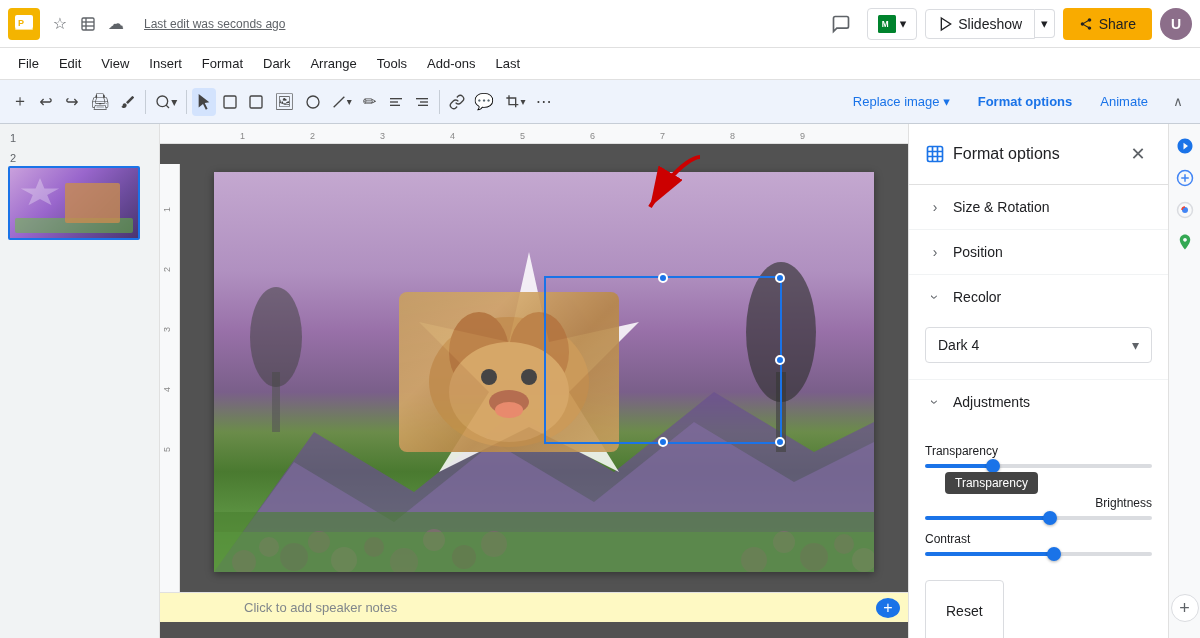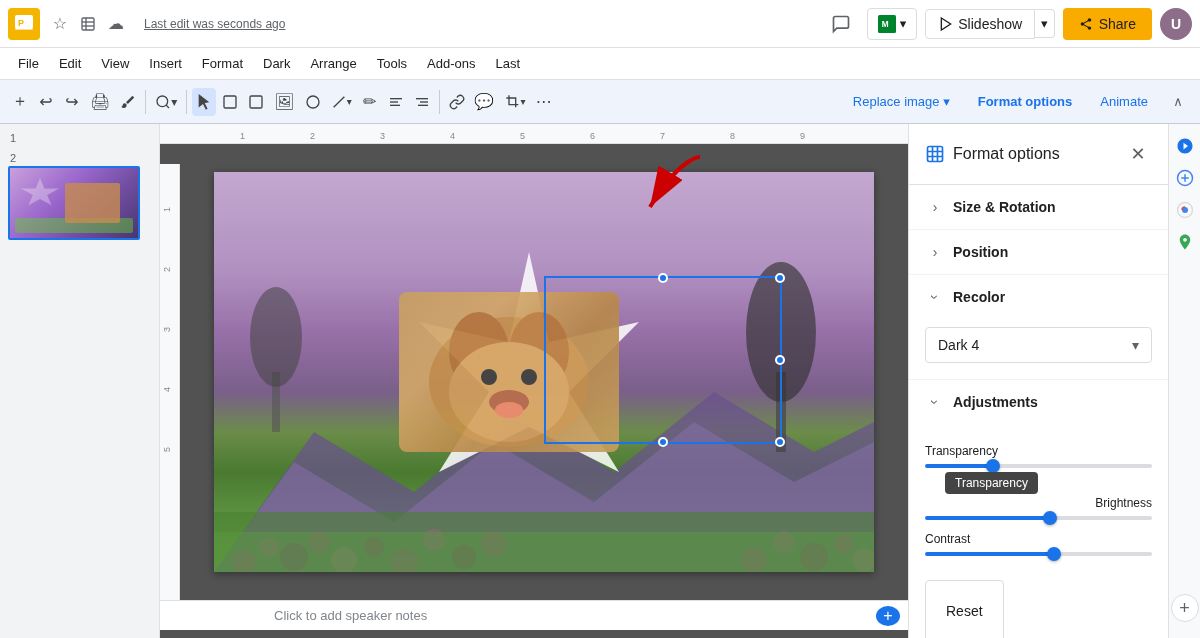--- a/index.html
+++ b/index.html
@@ -56,21 +56,21 @@
     
     .format-panel { width: 260px; background: #fff; border-left: 1px solid #e0e0e0; display: flex; flex-direction: column; flex-shrink: 0; overflow-y: auto; }
     .panel-header { display: flex; align-items: center; padding: 16px; border-bottom: 1px solid #e0e0e0; gap: 8px; }
     .panel-icon { width: 20px; height: 20px; color: #5f6368; }
     .panel-title { font-size: 16px; font-weight: 500; color: #202124; flex: 1; }
     .panel-close { width: 28px; height: 28px; display: flex; align-items: center; justify-content: center; cursor: pointer; color: #5f6368; border-radius: 50%; font-size: 18px; }
 
     .panel-section { border-bottom: 1px solid #f1f3f4; }
     .section-header { display: flex; align-items: center; padding: 12px 16px; cursor: pointer; }
     .section-chevron { width: 20px; height: 20px; display: flex; align-items: center; justify-content: center; color: #5f6368; font-size: 14px; margin-right: 8px; }
-    .section-title { font-size: 14px; color: #202124; font-weight: 700; }
+    .section-title { font-size: 14px; color: #202124; font-weight: 400; }
 
     .section-content { padding: 8px 16px 16px; }
 
     
     .recolor-select { width: 100%; height: 36px; border: 1px solid #dadce0; border-radius: 4px; padding: 0 12px; font-size: 14px; color: #202124; background: #fff; cursor: pointer; display: flex; align-items: center; justify-content: space-between; }
 
     
     .slider-label { font-size: 12px; color: #202124; margin-bottom: 6px; margin-top: 12px; }
     .slider-row { display: flex; align-items: center; gap: 8px; }
     .custom-slider { flex: 1; height: 4px; background: linear-gradient(to right, #1a73e8 30%, #dadce0 30%); border-radius: 2px; position: relative; cursor: pointer; }
@@ -396,21 +396,21 @@
               <marker id="arrowhead" markerWidth="10" markerHeight="7" refX="10" refY="3.5" orient="auto">
                 <polygon points="0 0, 10 3.5, 0 7" fill="#cc0000"></polygon>
               </marker>
             </defs>
             <path d="M 80,5 C 80,5 60,5 30,55" stroke="#cc0000" stroke-width="4" fill="none" marker-end="url(#arrowhead)"></path>
           </svg>
         </div>
       </div>
     </div>
 
-    <div style="width:100%;background:#ffffff;border-top:1px solid #e0e0e0;position:absolute;bottom:8px;left:0;right:0;height:30px;display:flex;align-items:center;padding-left:114px;">
+    <div style="width:100%;background:#fef9c3;border-top:1px solid #e0e0e0;position:absolute;bottom:16px;left:0;right:0;height:30px;display:flex;align-items:center;padding-left:84px;">
       <span style="color:#80868b;font-size:13px;">Click to add speaker notes</span>
       <div style="position:absolute;right:8px;bottom:4px;width:24px;height:20px;background:#1a73e8;border-radius:50%;display:flex;align-items:center;justify-content:center;cursor:pointer;">
         <span style="color:white;font-size:16px;line-height:1;">+</span>
       </div>
     </div>
   </div>
 
   <div class="format-panel">
     <div class="panel-header">
       <div class="panel-icon">

